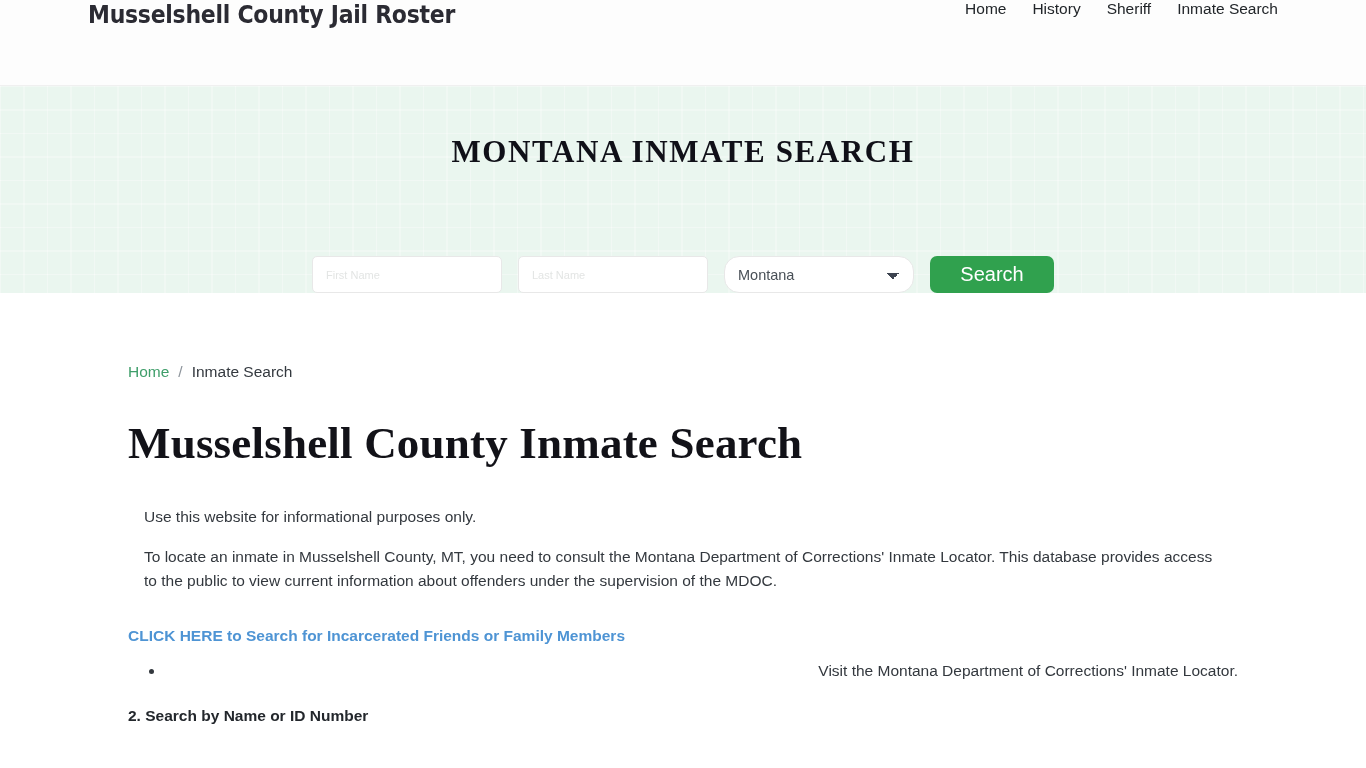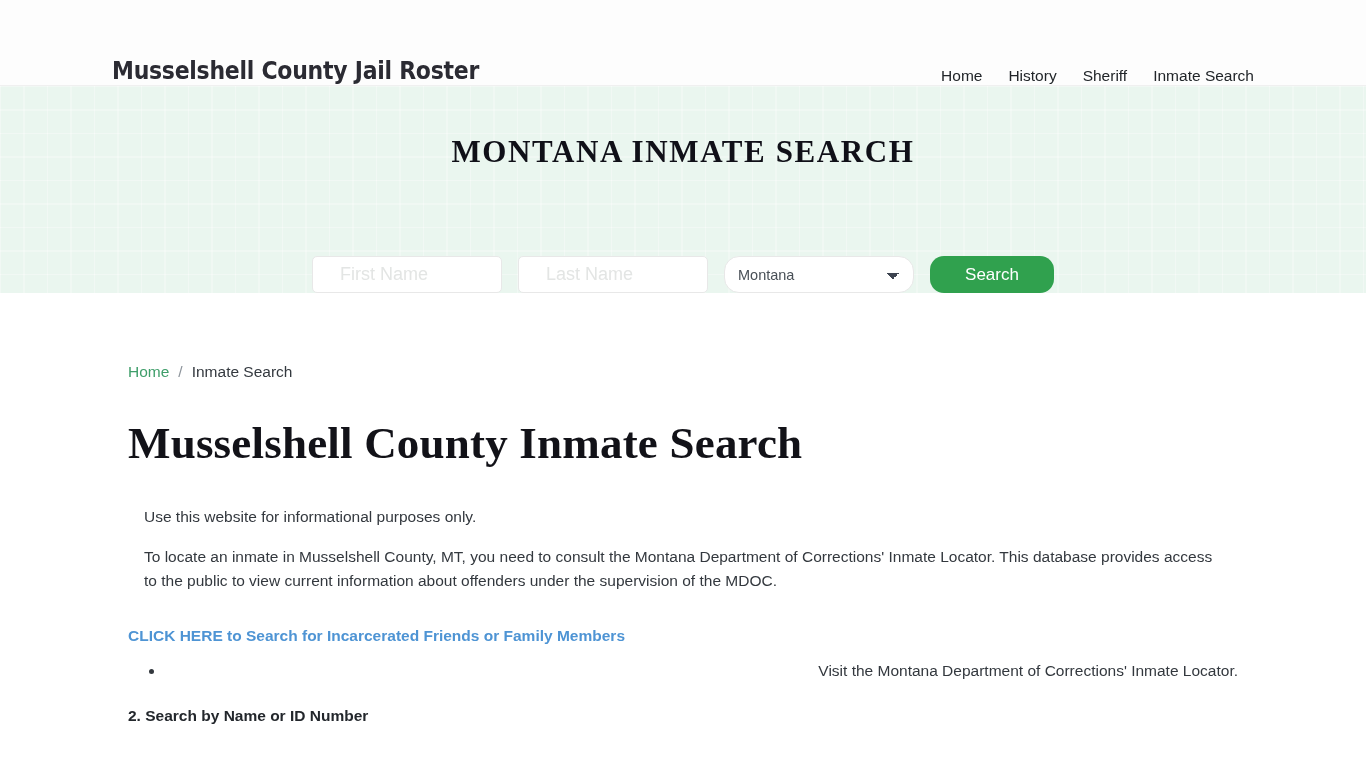--- a/index.html
+++ b/index.html
@@ -13,23 +13,23 @@
     font-family: "Liberation Sans", sans-serif;
     color: #212529;
   }
 
   
   .site-header {
     height: 86px;
     background: #fdfdfd;
     border-bottom: 1px solid #f0f0f0;
     display: flex;
-    align-items: flex-end;
+    align-items: flex-start;
     justify-content: space-between;
-    padding: 0 112px;
+    padding: 0 88px;
   }
   .site-title {
     font-family: "DejaVu Sans", sans-serif;
     font-weight: bold;
     font-size: 25px;
     letter-spacing: -0.3px;
     color: #2b2b33;
     transform: scaleX(0.88);
     transform-origin: left center;
     white-space: nowrap;
@@ -76,22 +76,22 @@
     display: flex;
     align-items: center;
     gap: 16px;
   }
   .field-text {
     width: 190px;
     height: 37px;
     border: 1px solid #e8e8e8;
     border-radius: 5px;
     background: #ffffff;
-    padding: 0 27px;
-    font-size: 18px;
+    padding: 0 13px;
+    font-size: 11px;
     font-family: "Liberation Sans", sans-serif;
     color: #495057;
     outline: none;
   }
   .field-text::placeholder { color: #e3e5e4; }
   .field-select {
     width: 190px;
     height: 37px;
     border: 1px solid #e8e8e8;
     border-radius: 15px;
@@ -109,24 +109,24 @@
     background-position:
       calc(100% - 20px) 16px,
       calc(100% - 14px) 16px;
     background-size: 6px 6px, 6px 6px;
     background-repeat: no-repeat;
   }
   .search-button {
     width: 124px;
     height: 37px;
     border: none;
-    border-radius: 14px;
+    border-radius: 7px;
     background: #30a14e;
     color: #ffffff;
-    font-size: 17px;
+    font-size: 20px;
     font-family: "Liberation Sans", sans-serif;
     cursor: pointer;
   }
 
   
   .content {
     padding: 0 128px;
   }
   .breadcrumb {
     display: flex;

